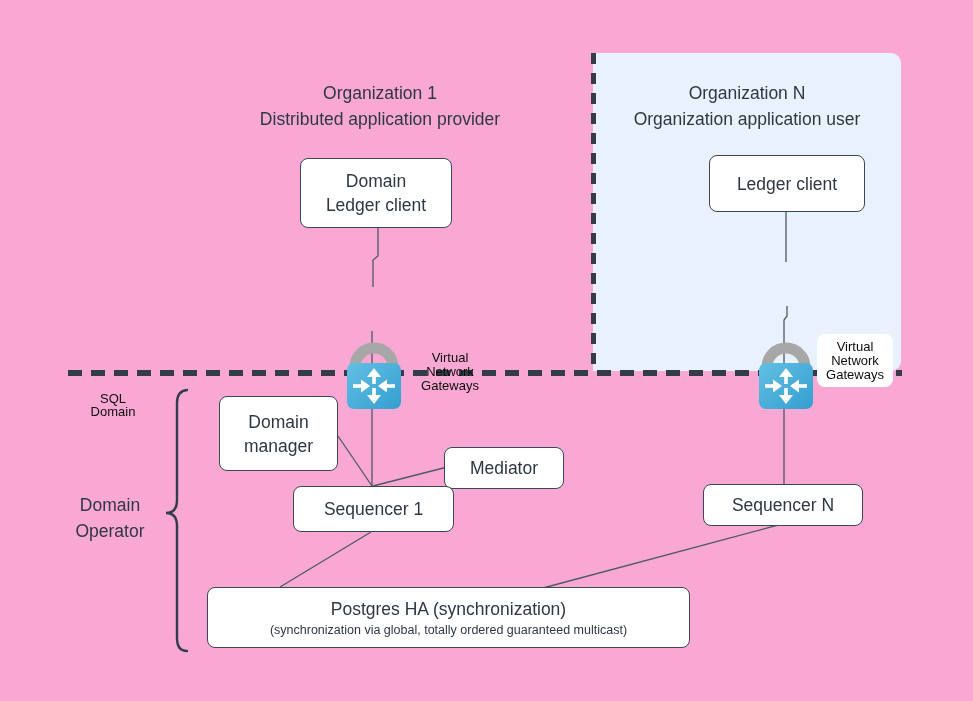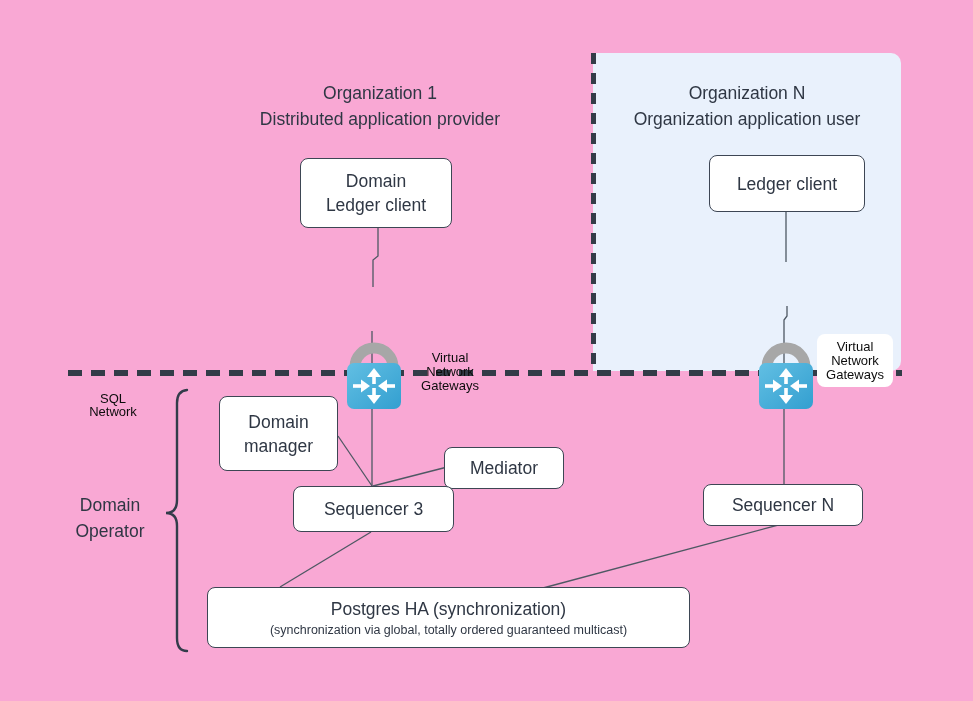--- a/index.html
+++ b/index.html
@@ -110,21 +110,21 @@
   </div>
 
   <div class="node" style="left:219px;top:396px;width:119px;height:75px;">
     <span>Domain
 manager</span>
   </div>
   <div class="node" style="left:444px;top:411px;width:120px;height:42px;margin-top:36px;">
     <span>Mediator</span>
   </div>
   <div class="node" style="left:293px;top:486px;width:161px;height:46px;">
-    <span>Sequencer 3</span>
+    <span>Sequencer 1</span>
   </div>
   <div class="node" style="left:207px;top:587px;width:483px;height:61px;">
     <span>Postgres HA (synchronization)</span>
     <span class="subtitle">(synchronization via global, totally ordered guaranteed multicast)</span>
   </div>
   <div class="node" style="left:703px;top:484px;width:160px;height:42px;">
     <span>Sequencer N</span>
   </div>
 
   <svg class="lock" style="left:342px;top:337px;" viewBox="0 0 64 76">
@@ -166,17 +166,17 @@
   <div class="small-label" style="left:414px;top:351px;width:72px;">Virtual
 Network
 Gateways</div>
   <div class="vng-label-box">
     <div class="small-label" style="position:static;">Virtual
 Network
 Gateways</div>
   </div>
 
   <div class="small-label" style="left:78px;top:392px;width:70px;line-height:13px;">SQL
-Network</div>
+Domain</div>
   <div class="big-label" style="left:40px;top:492px;width:140px;">Domain
 Operator</div>
 
 </div>
 
 </body></html>

